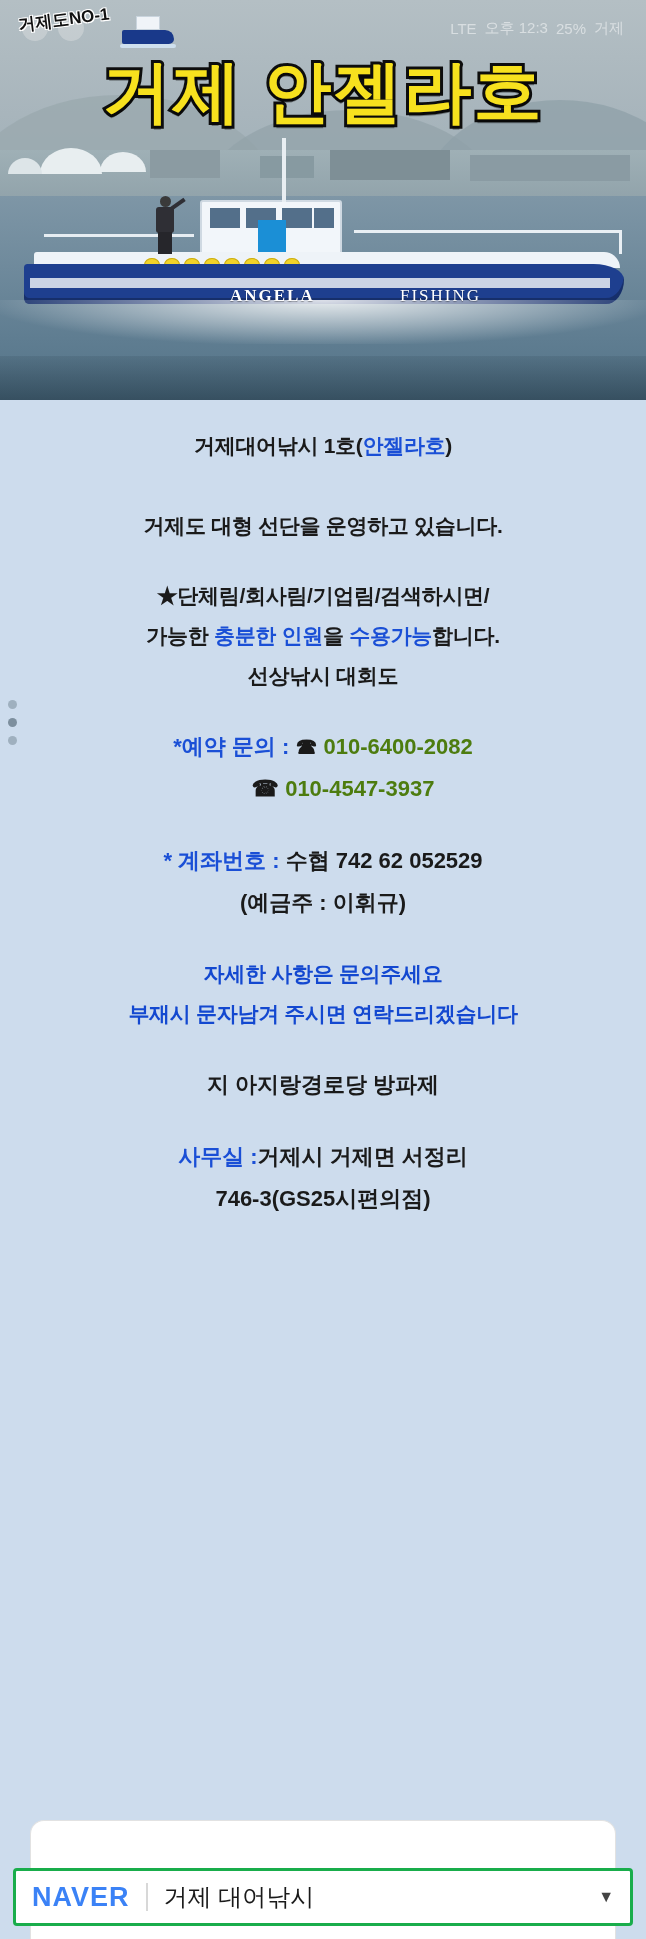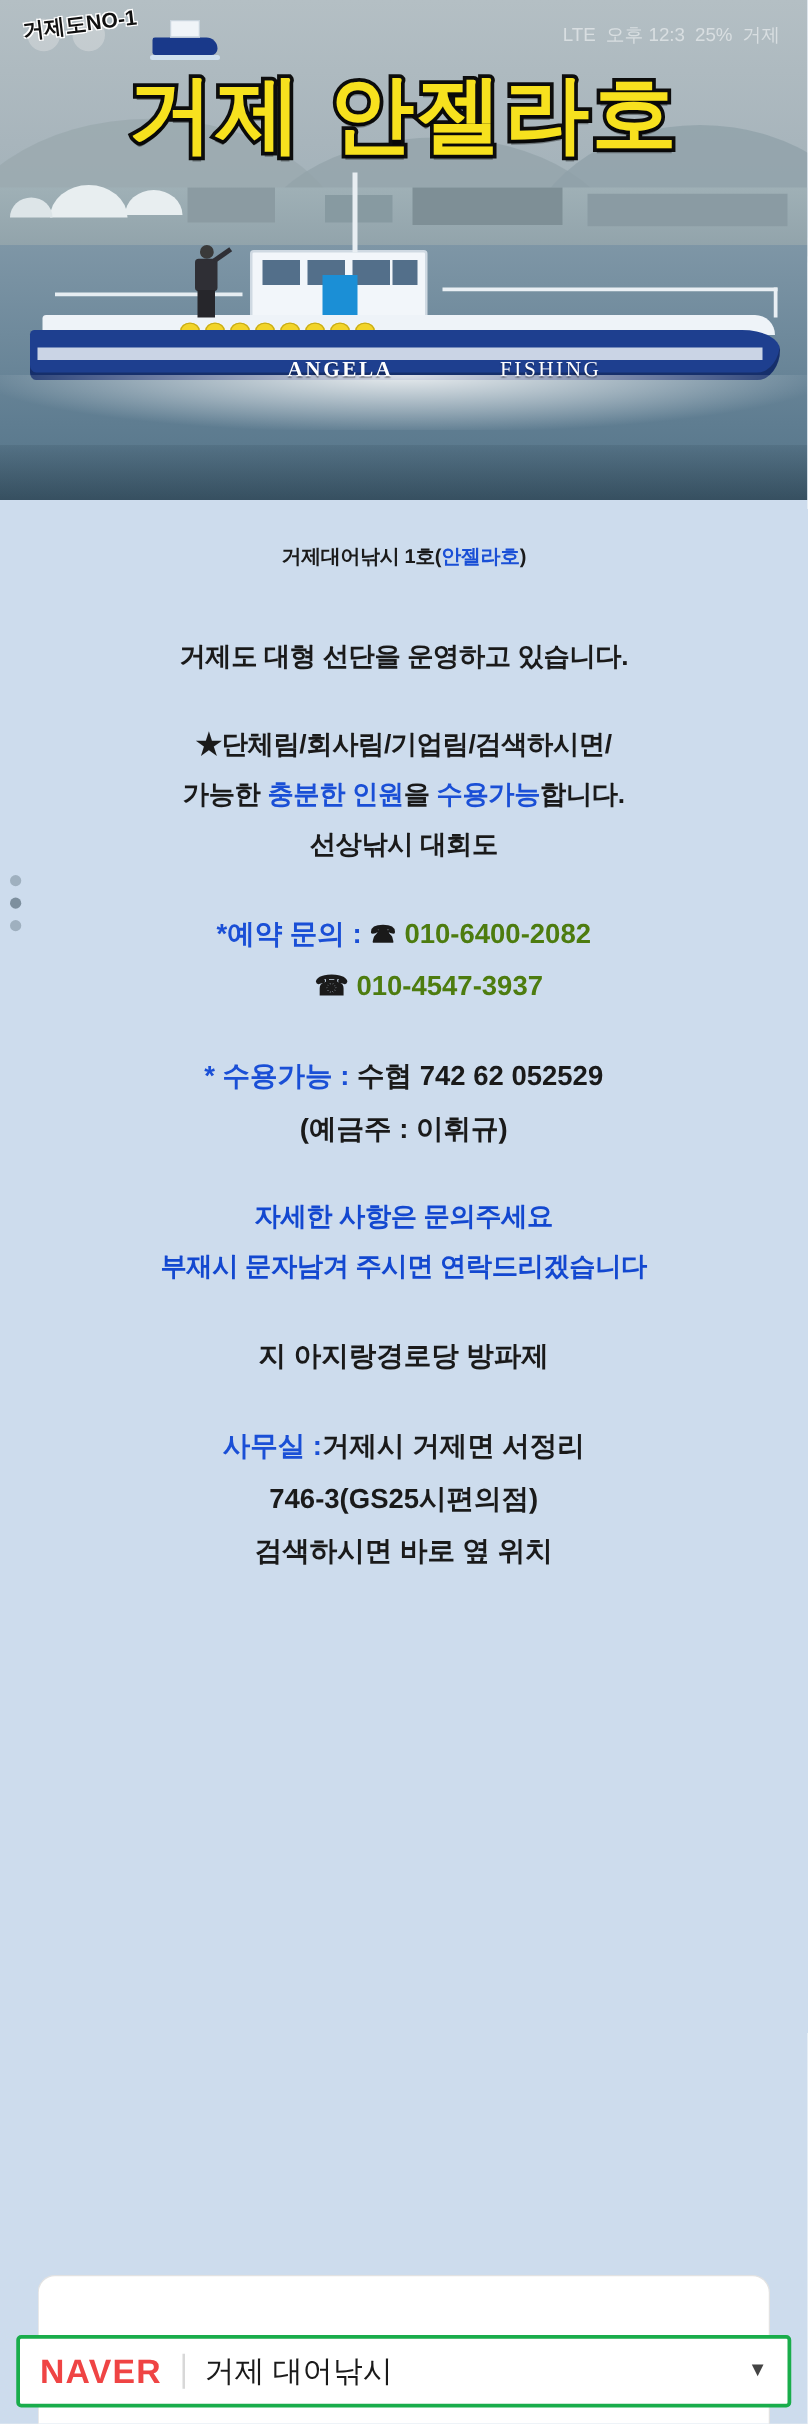--- a/index.html
+++ b/index.html
@@ -210,21 +210,21 @@
     text-align: center;
     font-family: "Liberation Sans", sans-serif;
     color: #1a1a1a;
   }
   .line {
     font-weight: bold;
     font-size: 21px;
     line-height: 40px;
     letter-spacing: -0.3px;
   }
-  .line.title { font-size: 16px; margin-top: 8px; }
+  .line.title { font-size: 21px; margin-top: 8px; }
   .blue { color: #1a4fd6; }
   .blue2 { color: #1348d0; }
   .gap-sm { height: 18px; }
   .gap-md { height: 30px; }
   .gap-lg { height: 40px; }
   .phone-row {
     font-weight: bold; font-size: 22px; line-height: 42px;
   }
   .phone-num { color: #4d7c0f; text-align: center; }
   .indent { padding-left: 40px; }
@@ -257,21 +257,21 @@
     border-radius: 4px;
     display: flex; align-items: center;
     padding: 0 16px;
     z-index: 20;
   }
   .naver-logo {
     font-family: "Liberation Sans", sans-serif;
     font-weight: bold;
     font-size: 27px;
     letter-spacing: 1px;
-    color: #ef4444;
+    color: #3b82f6;
   }
   .naver-div {
     width: 2px; height: 28px; background: #d8d8d8; margin: 0 16px;
   }
   .naver-query {
     font-size: 24px; color: #1a1a1a; font-weight: normal;
   }
   .naver-caret {
     margin-left: auto; color: #444; font-size: 16px;
   }
@@ -391,37 +391,36 @@
       <div class="gap-md"></div>
       <div class="phone-row">
         <span class="blue">*예약 문의 : </span><span>☎</span>&nbsp;<span class="phone-num">010-6400-2082</span>
       </div>
       <div class="phone-row indent">
         <span>☎</span>&nbsp;<span class="phone-num">010-4547-3937</span>
       </div>
 
       <div class="gap-md"></div>
       <div class="phone-row">
-        <span class="blue">* 수용가능 : </span><span>수협 742 62 052529</span>
+        <span class="blue">* 계좌번호 : </span><span>수협 742 62 052529</span>
       </div>
       <div class="phone-row">(예금주 : 이휘규)</div>
 
       <div class="gap-md"></div>
       <div class="line blue2">자세한 사항은 문의주세요</div>
       <div class="line blue2">부재시 문자남겨 주시면 연락드리겠습니다</div>
 
       <div class="gap-md"></div>
       <div class="phone-row">지 아지랑경로당 방파제</div>
 
       <div class="gap-md"></div>
       <div class="phone-row">
         <span class="blue">사무실 :</span><span>거제시 거제면 서정리</span>
       </div>
       <div class="phone-row">746-3(GS25시편의점)</div>
-      <div class="phone-row">검색하시면 바로 옆 위치</div>
     </div>
 
     <div class="whitebox"></div>
   </div>
 
   <div class="naverbar">
     <span class="naver-logo">NAVER</span>
     <span class="naver-div"></span>
     <span class="naver-query">거제 대어낚시</span>
     <span class="naver-caret">▼</span>

